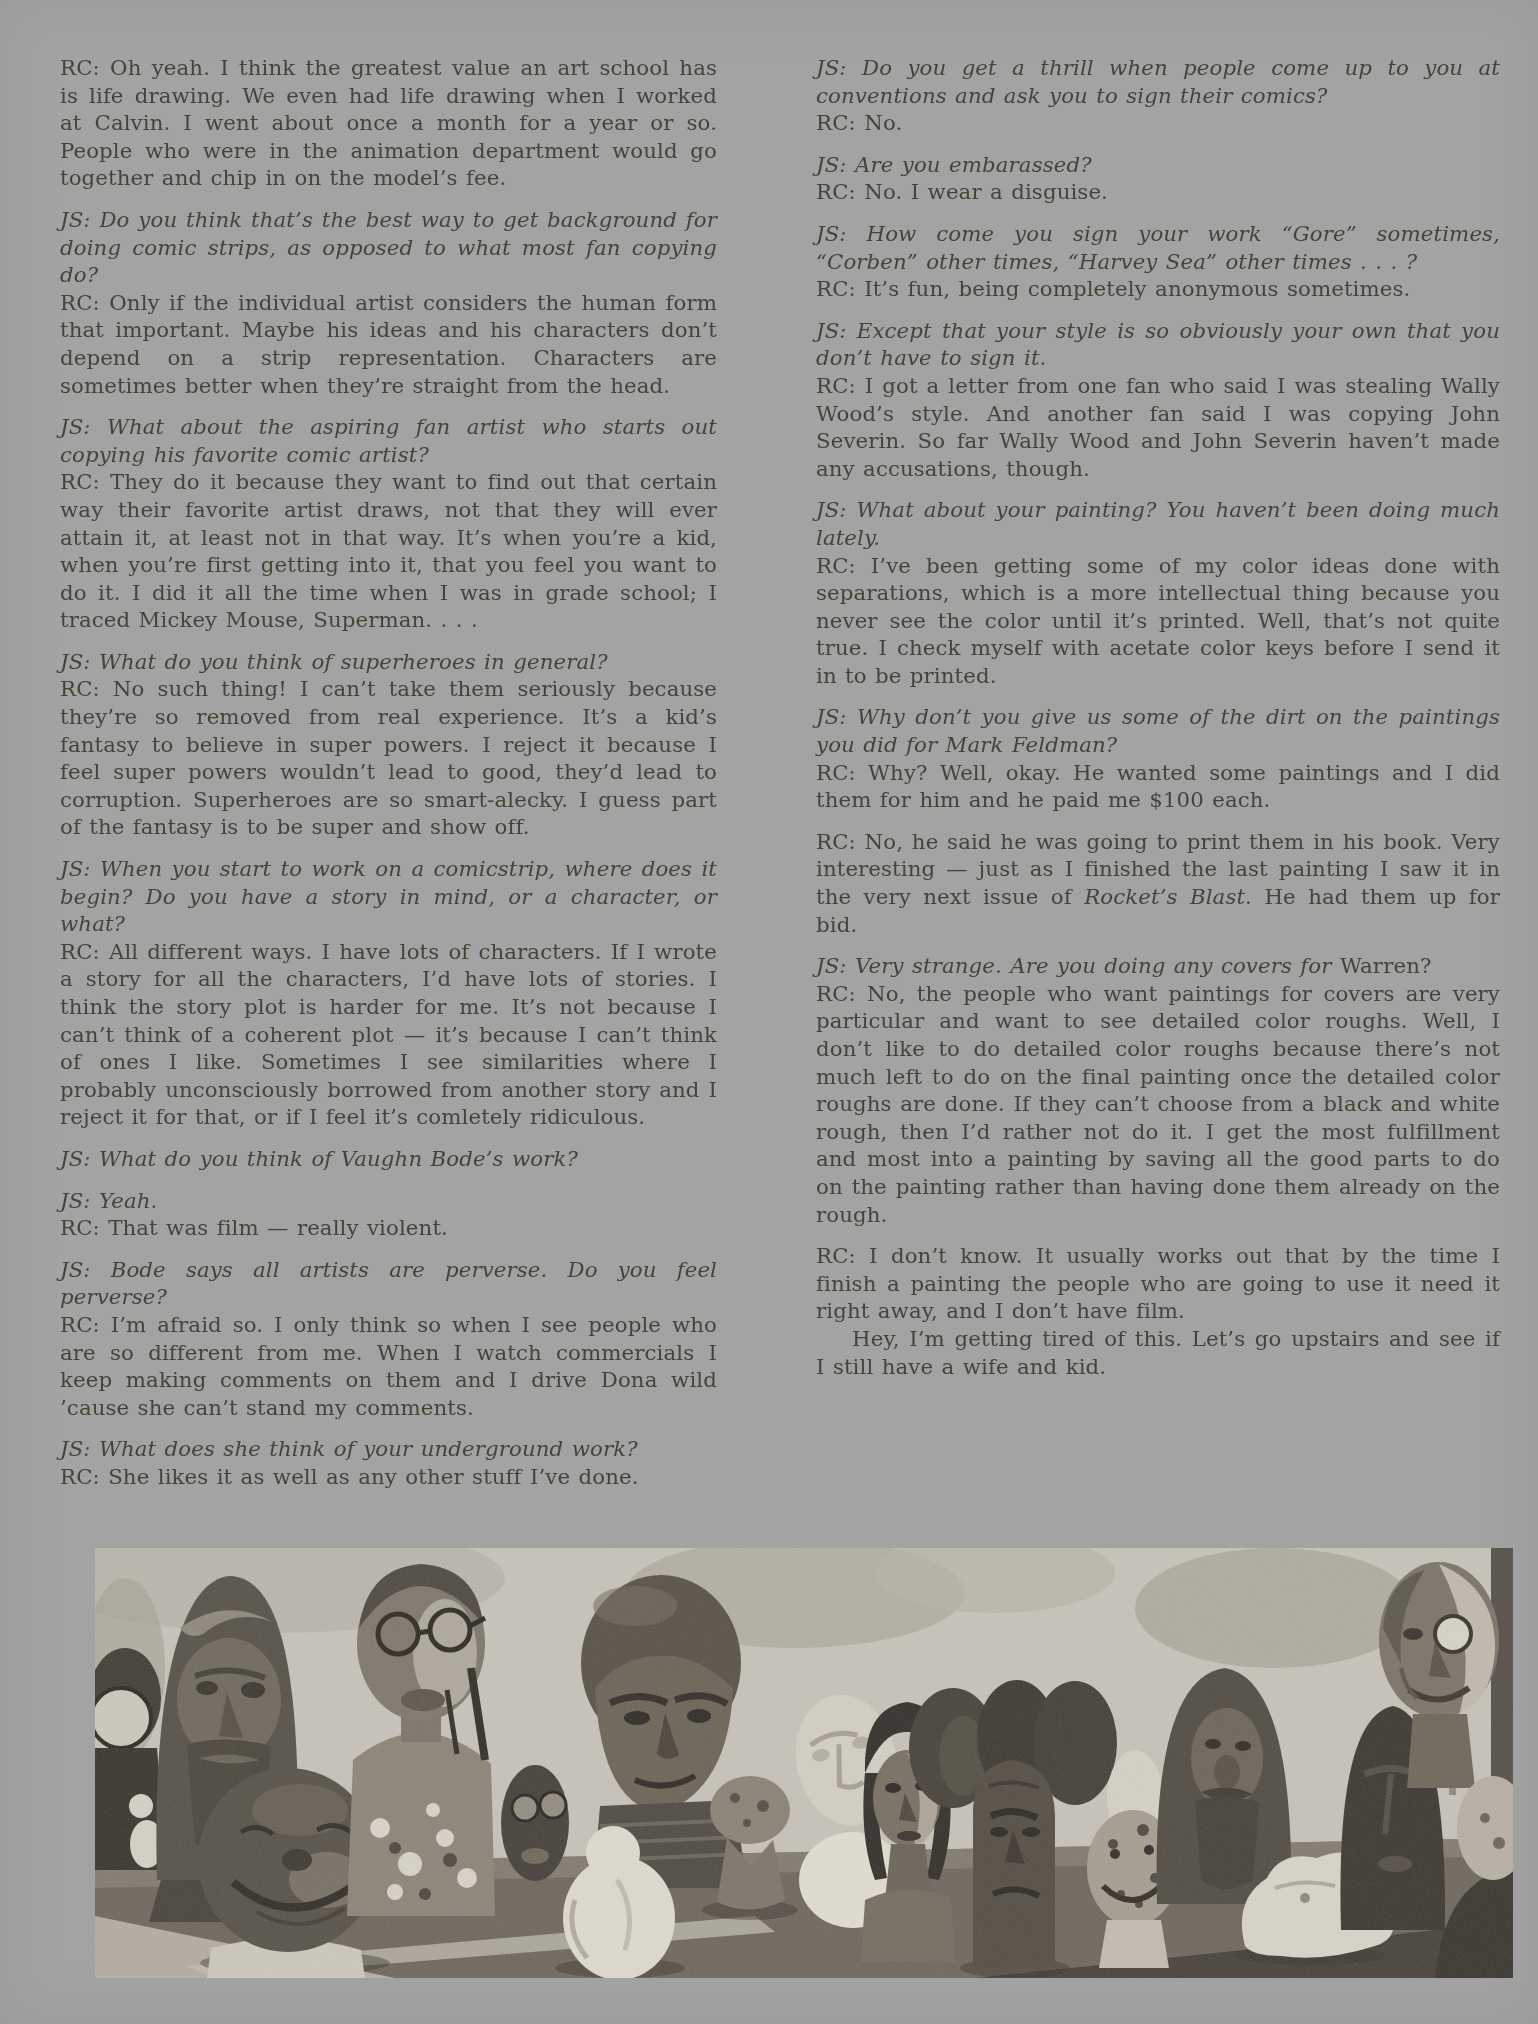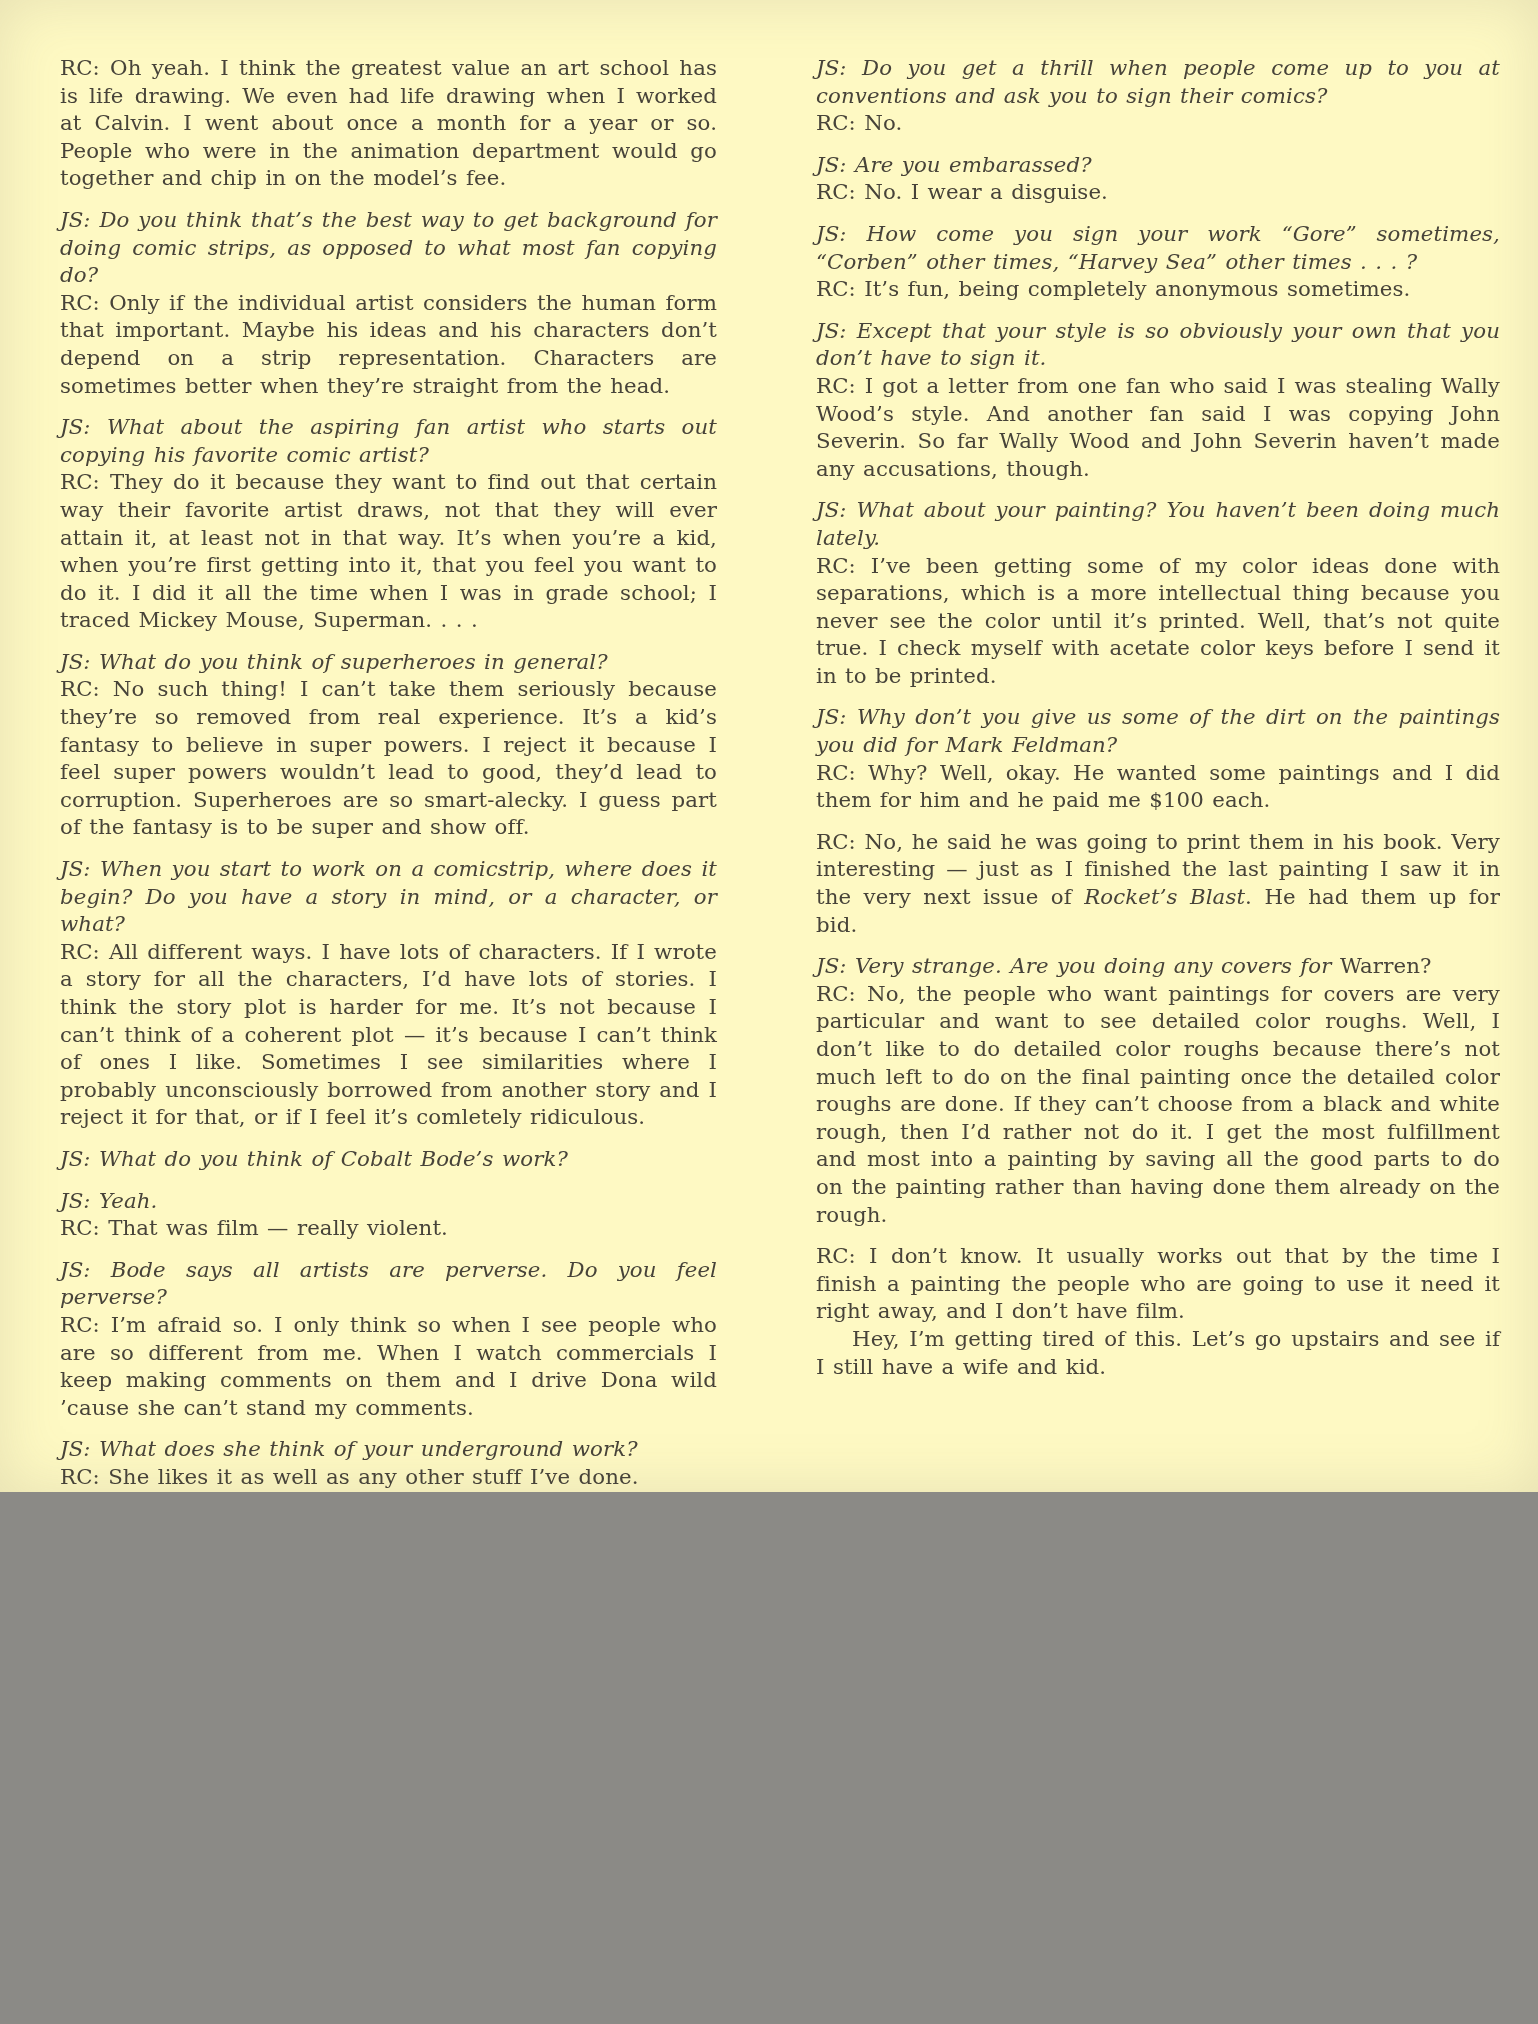--- a/index.html
+++ b/index.html
@@ -1,20 +1,20 @@
 <!DOCTYPE html>
 <html><head>
 <meta charset="utf-8">
 <style>
   html,body{margin:0;padding:0;background:#8b8a86;}
   .page{
     position:relative;
-    width:1538px;height:1492px;
+    width:1538px;height:2024px;
     margin:0 auto;
-    background:#fef9c3;
+    background:#a3a3a3;
     font-family:"DejaVu Serif","Liberation Serif",serif;
     color:#474339;
     overflow:hidden;
     box-shadow:inset 0 0 60px rgba(120,115,105,0.18);
   }
   .col{
     position:absolute;top:54px;
     text-align:justify;
     font-size:21.3px;
     line-height:27.6px;
@@ -56,21 +56,21 @@
     </div>
     <div class="qa">
       <p class="q">JS: What do you think of superheroes in general?</p>
       <p class="a">RC: No such thing! I can’t take them seriously because they’re so removed from real experience. It’s a kid’s fantasy to believe in super powers. I reject it because I feel super powers wouldn’t lead to good, they’d lead to corruption. Superheroes are so smart-alecky. I guess part of the fantasy is to be super and show off.</p>
     </div>
     <div class="qa">
       <p class="q">JS: When you start to work on a comicstrip, where does it begin? Do you have a story in mind, or a character, or what?</p>
       <p class="a">RC: All different ways. I have lots of characters. If I wrote a story for all the characters, I’d have lots of stories. I think the story plot is harder for me. It’s not because I can’t think of a coherent plot — it’s because I can’t think of ones I like. Sometimes I see similarities where I probably unconsciously borrowed from another story and I reject it for that, or if I feel it’s comletely ridiculous.</p>
     </div>
     <div class="qa">
-      <p class="q">JS: What do you think of Cobalt Bode’s work?</p>
+      <p class="q">JS: What do you think of Vaughn Bode’s work?</p>
     </div>
     <div class="qa">
       <p class="q">JS: Yeah.</p>
       <p class="a">RC: That was film — really violent.</p>
     </div>
     <div class="qa">
       <p class="q">JS: Bode says all artists are perverse. Do you feel perverse?</p>
       <p class="a">RC: I’m afraid so. I only think so when I see people who are so different from me. When I watch commercials I keep making comments on them and I drive Dona wild ’cause she can’t stand my comments.</p>
     </div>
     <div class="qa">

